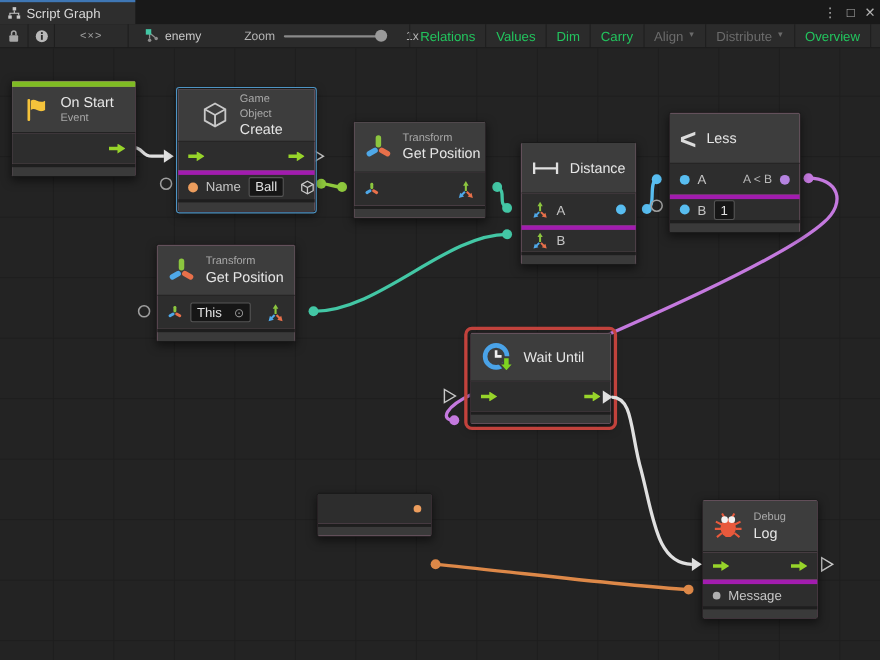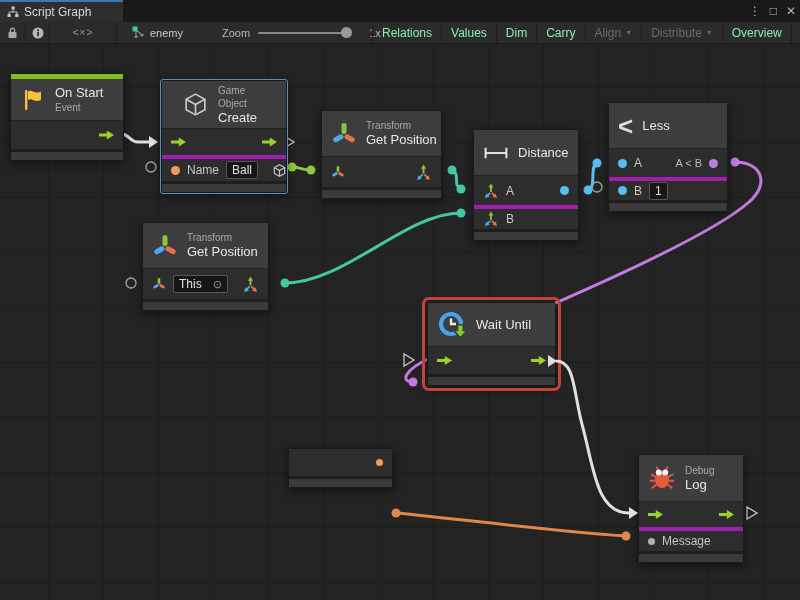--- a/index.html
+++ b/index.html
@@ -23,21 +23,21 @@
   .code-label{font-size:10px;color:#9d9d9d;letter-spacing:1px;}
   .breadcrumb{position:absolute;left:132px;top:0;height:21px;display:flex;align-items:center;gap:5px;}
   .breadcrumb span{font-size:11px;color:#c9c9c9;}
   .zoom-group{position:absolute;left:222px;top:0;height:21px;display:flex;align-items:center;}
   .zoom-label{font-size:11px;color:#b4b4b4;margin-right:8px;}
   .zoom-track{position:relative;width:92px;height:2px;background:#8a8a8a;border-radius:1px;}
   .zoom-knob{position:absolute;right:-2px;top:-5px;width:11px;height:11px;border-radius:50%;background:#9a9a9a;}
   .zoom-value{font-size:11px;color:#b4b4b4;margin-left:19px;}
   .tb-buttons{position:absolute;left:372px;top:0;height:21px;display:flex;border-left:1px solid #1e1e1e;}
   .tb-btn{height:21px;display:flex;align-items:center;padding:0 9px;border-right:1px solid #1e1e1e;
-          font-size:12px;color:#86efac;white-space:nowrap;cursor:default;}
+          font-size:12px;color:#22c55e;white-space:nowrap;cursor:default;}
   .tb-btn.disabled{color:#6b6b6b;}
   .tb-btn .caret{font-size:7px;margin-left:4px;color:#6b6b6b;}
 
   
   .canvas{position:absolute;left:0;top:44px;width:800px;height:556px;background-color:#232323;
     background-image:linear-gradient(#1d1d1d 1px,transparent 1px),
                      linear-gradient(90deg,#1d1d1d 1px,transparent 1px);
     background-size:55px 55px;background-position:-7px -12px;}
 
   svg.wires{position:absolute;left:0;top:0;width:800px;height:600px;pointer-events:none;}

